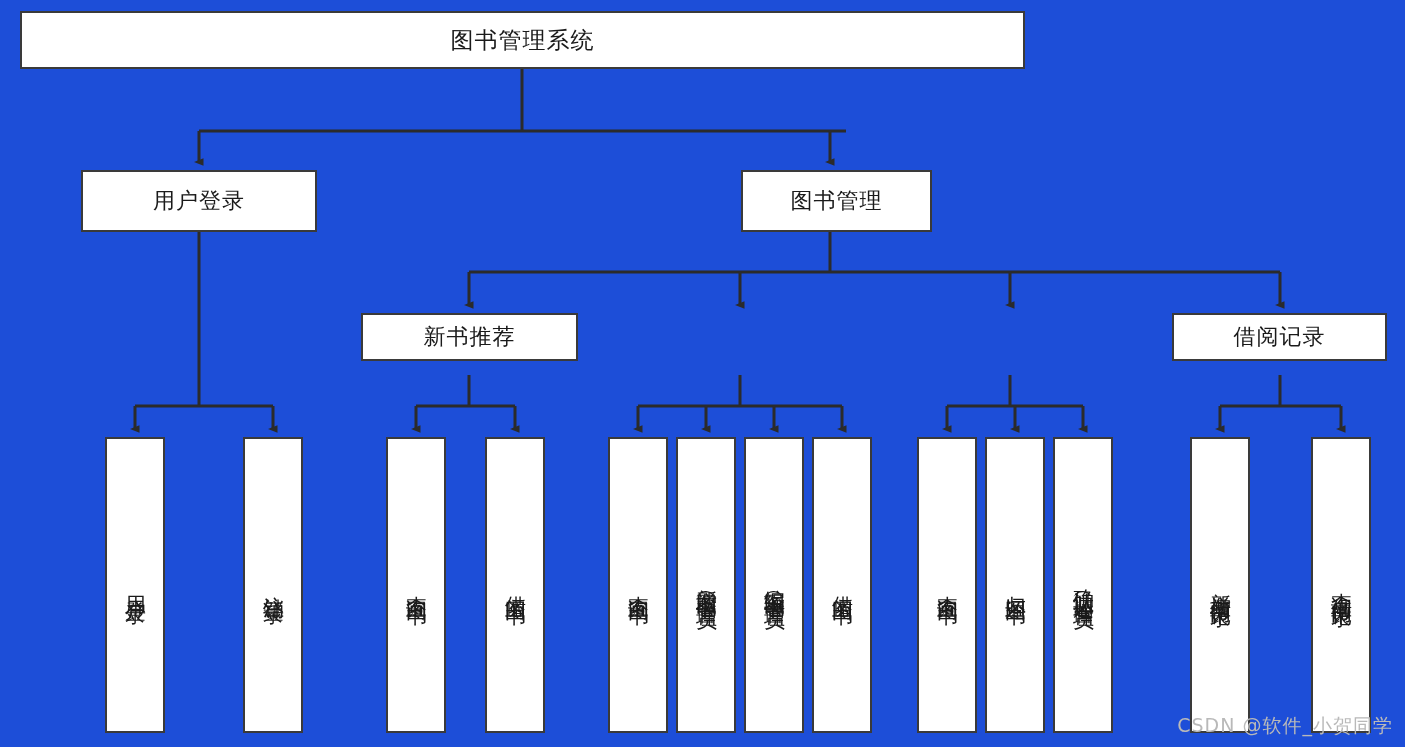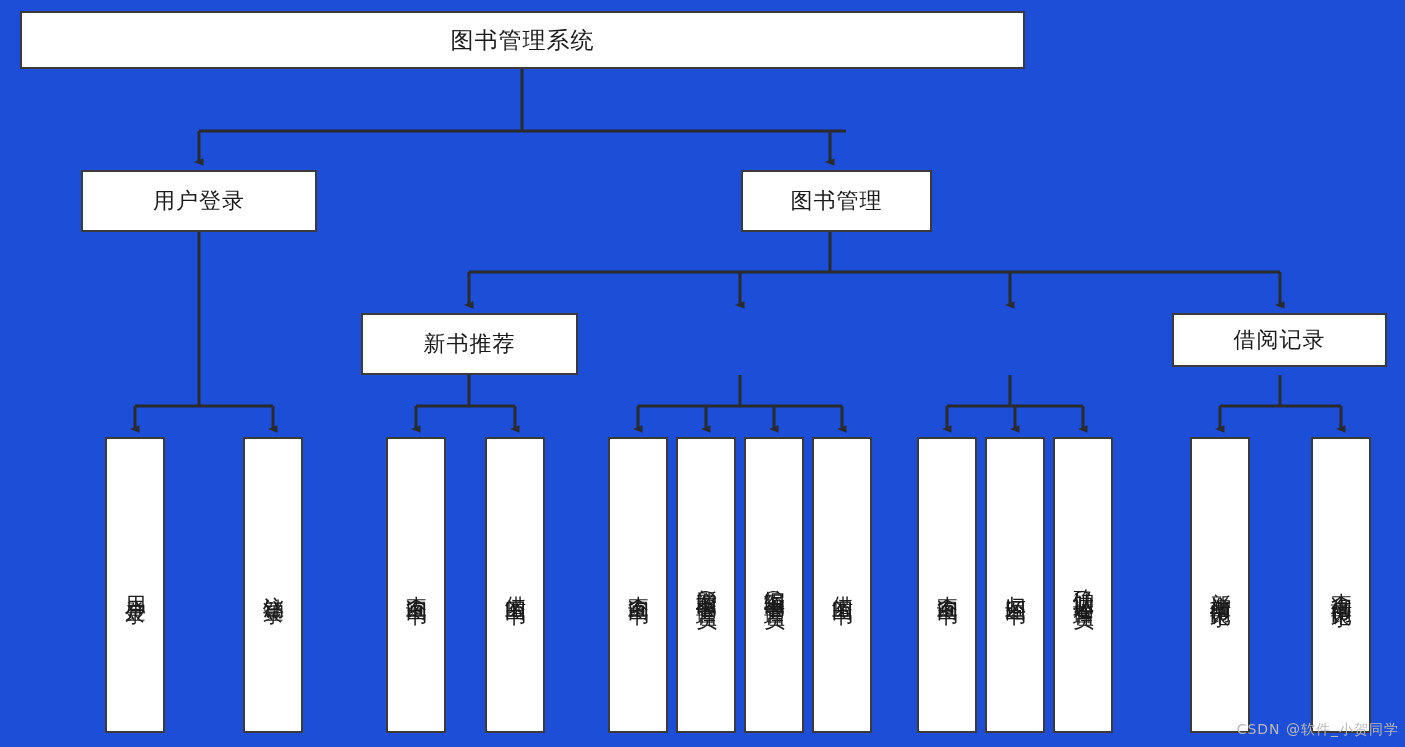--- a/index.html
+++ b/index.html
@@ -54,23 +54,23 @@
   .node.vert .label {
     writing-mode: vertical-rl;
     text-orientation: upright;
     font-size: 21px;
     letter-spacing: 3px;
     line-height: 1;
     white-space: nowrap;
   }
   #watermark {
     position: absolute;
-    right: 6px;
+    right: 12px;
     bottom: 8px;
-    font-size: 14px;
+    font-size: 19px;
     color: #b9b9b9;
     letter-spacing: 1px;
     white-space: nowrap;
     font-family: "DejaVu Sans", "Liberation Sans", sans-serif;
   }
 </style>
 </head>
 <body>
 
 <div id="canvas">
@@ -129,24 +129,24 @@
     <span class="label">图书管理系统</span>
   </div>
 
   <div class="node horiz" style="left: 81px; top: 170px; width: 236px; height: 62px;">
     <span class="label">用户登录</span>
   </div>
   <div class="node horiz" style="left: 712px; top: 170px; width: 191px; height: 62px; margin-left: 29px;">
     <span class="label">图书管理</span>
   </div>
 
-  <div class="node horiz" style="left: 361px; top: 313px; width: 217px; height: 62px;">
+  <div class="node horiz" style="left: 361px; top: 313px; width: 217px; height: 48px;">
     <span class="label">新书推荐</span>
   </div>
-  <div class="node horiz" style="left: 1172px; top: 313px; width: 215px; height: 54px;">
+  <div class="node horiz" style="left: 1172px; top: 313px; width: 215px; height: 48px;">
     <span class="label">借阅记录</span>
   </div>
 
   <div class="node vert" style="left: 105px; top: 437px; width: 60px; height: 296px;">
     <span class="label">用户登录</span>
   </div>
   <div class="node vert" style="left: 243px; top: 437px; width: 60px; height: 296px;">
     <span class="label">注销登录</span>
   </div>
   <div class="node vert" style="left: 386px; top: 437px; width: 60px; height: 296px;">

